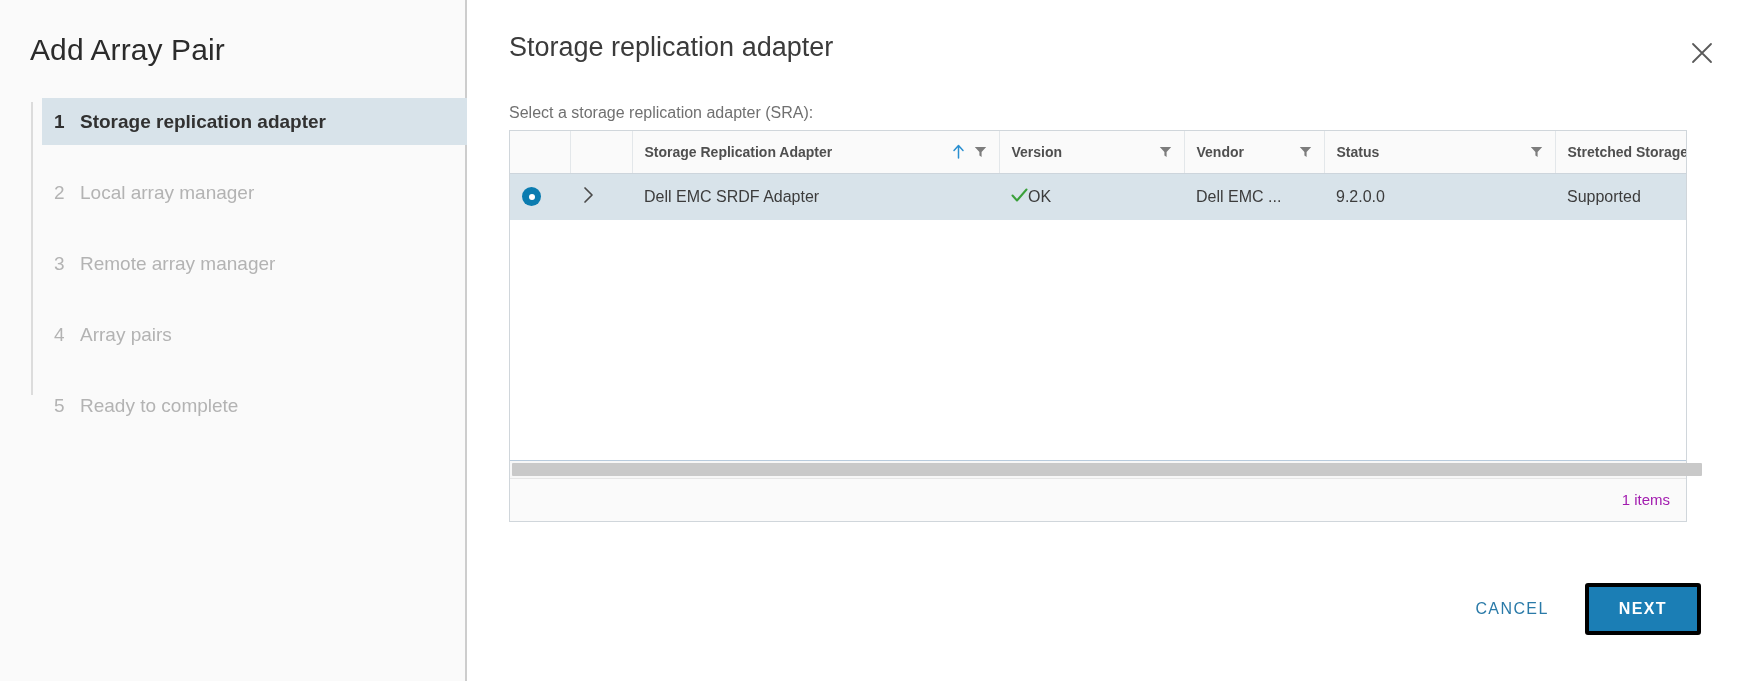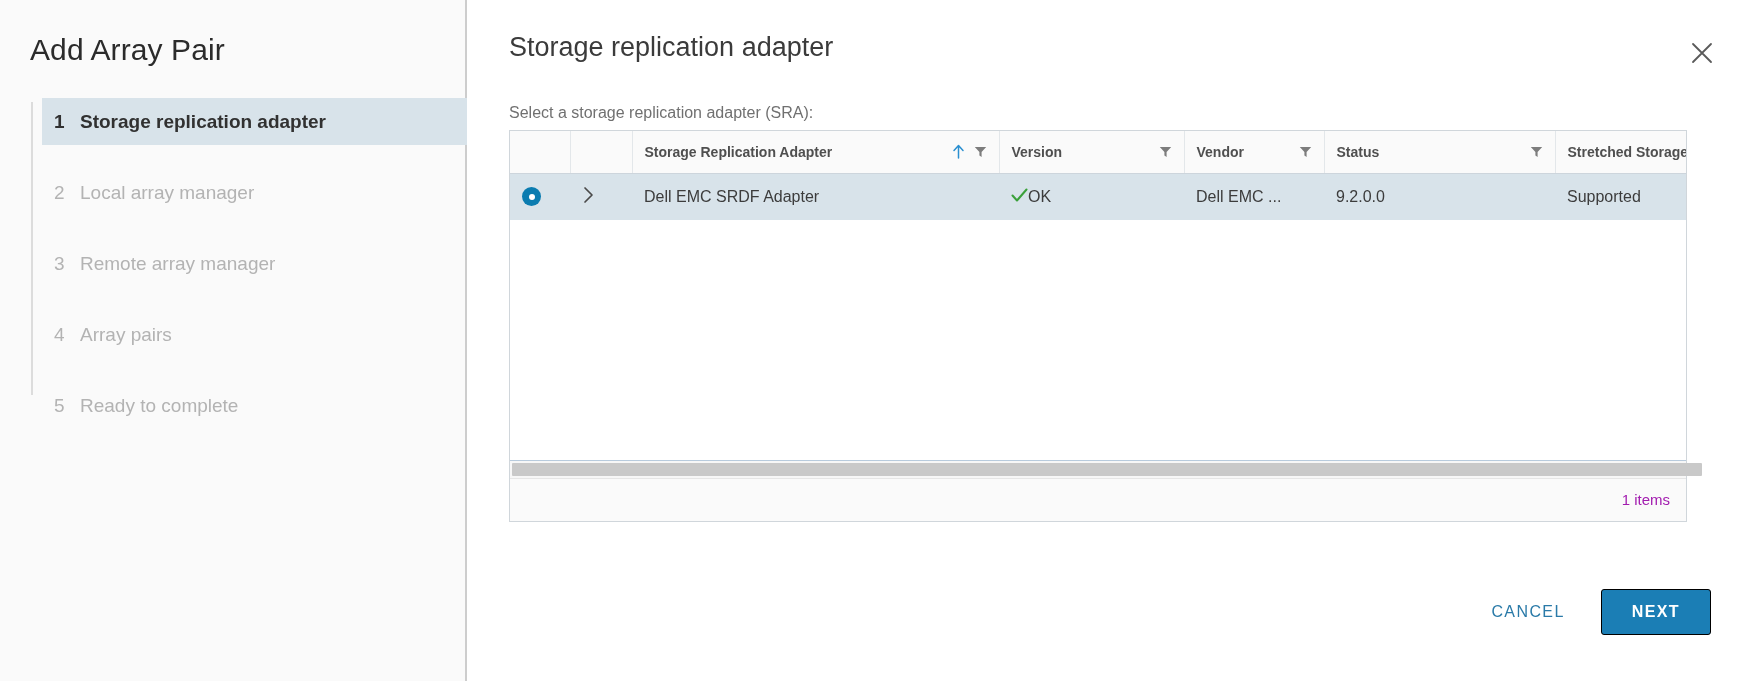--- a/index.html
+++ b/index.html
@@ -233,39 +233,39 @@
     justify-content: flex-end;
     padding-right: 16px;
     font-size: 15px;
     color: #a21caf;
     box-sizing: border-box;
   }
 
   
   .actions {
     position: absolute;
-    right: 30px;
+    right: 40px;
     bottom: 46px;
     display: flex;
     align-items: center;
     gap: 14px;
   }
   .btn-link {
     background: none;
     border: none;
     color: #2a7aa8;
     font-size: 16px;
     letter-spacing: 1.4px;
     padding: 12px 22px;
     cursor: pointer;
     font-family: "Liberation Sans", sans-serif;
   }
   .btn-primary {
     background: #1b7eb5;
-    border: 1px solid #000000;
+    border: 4px solid #000000;
     color: #ffffff;
     font-size: 16px;
     letter-spacing: 1.4px;
     font-weight: bold;
     padding: 13px 30px;
     border-radius: 3px;
     cursor: pointer;
     font-family: "Liberation Sans", sans-serif;
   }
 </style>

